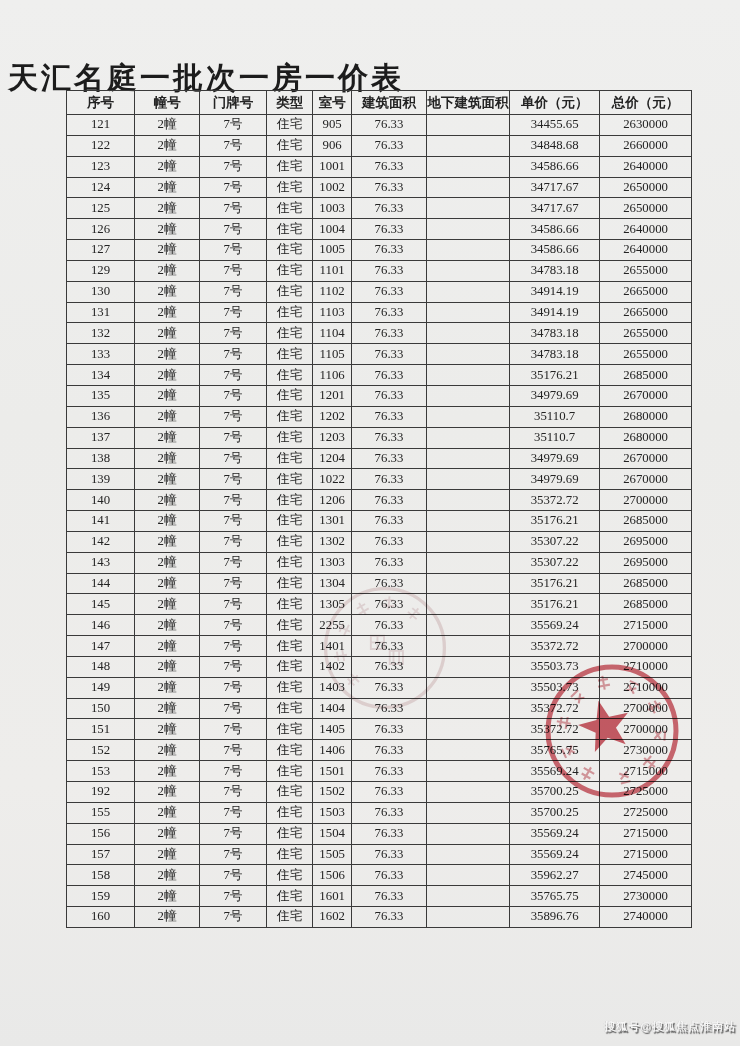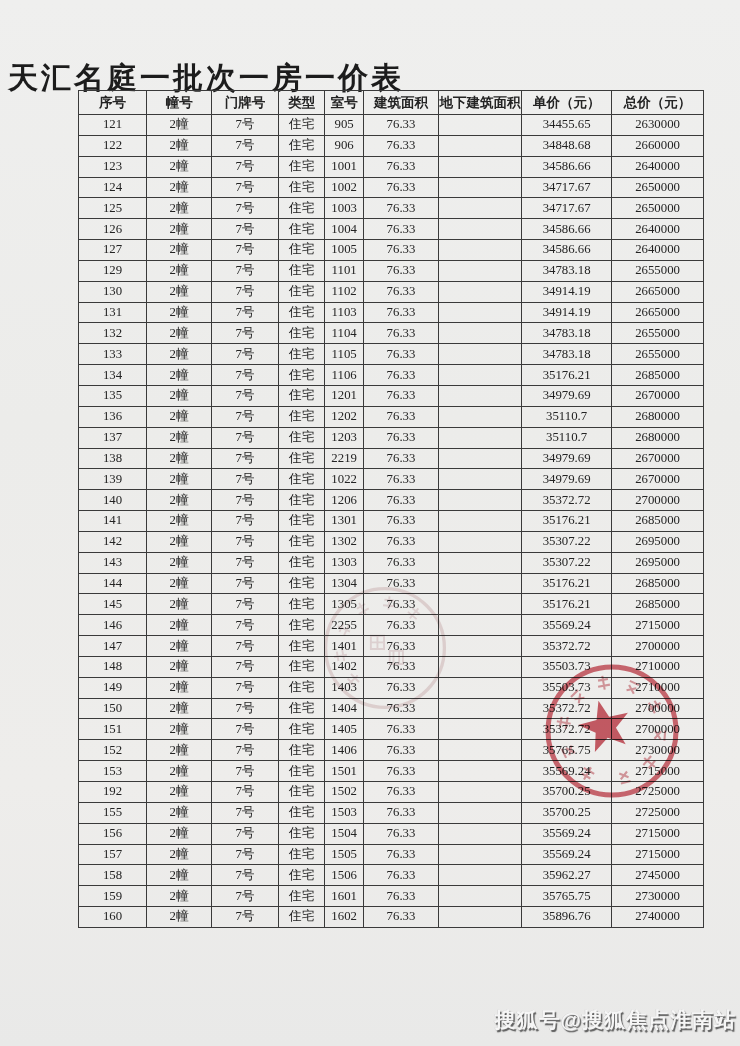--- a/index.html
+++ b/index.html
@@ -17,21 +17,20 @@
   .title{
     position:absolute;top:50px;left:0;width:740px;
     text-align:left;
     font-size:30px;font-weight:700;color:#1c1c1c;
     letter-spacing:3px;margin:8px;
   }
   table.price-table{
     position:absolute;left:66px;top:90px;width:626px;
     border-collapse:collapse;table-layout:fixed;
     background:transparent;
-    margin-left:12px;
   }
   table.price-table th,table.price-table td{
     border:1.4px solid #3a3a3a;
     text-align:center;vertical-align:middle;
     color:#232323;
     padding:0;
     overflow:hidden;white-space:nowrap;
   }
   table.price-table th{
     height:23px;font-size:13.5px;font-weight:600;
@@ -43,21 +42,21 @@
     position:absolute;pointer-events:none;
     mix-blend-mode:multiply;
     filter:blur(0.4px);
     z-index:5;
   }
   .stamp-left{left:319px;top:582px;width:132px;height:132px;opacity:.55;}
   .stamp-right{left:542px;top:660px;width:140px;height:142px;opacity:.92;}
   .watermark{
     position:absolute;right:4px;bottom:12px;
     font-family:"Liberation Sans","DejaVu Sans",sans-serif;
-    font-size:21px;font-weight:700;color:#f6f6f6;
+    font-size:11px;font-weight:700;color:#f6f6f6;
     letter-spacing:1px;
     text-shadow:1.5px 1.5px 1px #5e5e5e,-0.5px -0.5px 0 #cfcfcf;
     z-index:6;
   }
 </style>
 </head>
 <body>
 
 <div class="page">
 
@@ -263,21 +262,21 @@
           <td>76.33</td>
           <td></td>
           <td>35110.7</td>
           <td>2680000</td>
         </tr>
         <tr>
           <td>138</td>
           <td>2幢</td>
           <td>7号</td>
           <td>住宅</td>
-          <td>2219</td>
+          <td>1204</td>
           <td>76.33</td>
           <td></td>
           <td>34979.69</td>
           <td>2670000</td>
         </tr>
         <tr>
           <td>139</td>
           <td>2幢</td>
           <td>7号</td>
           <td>住宅</td>

